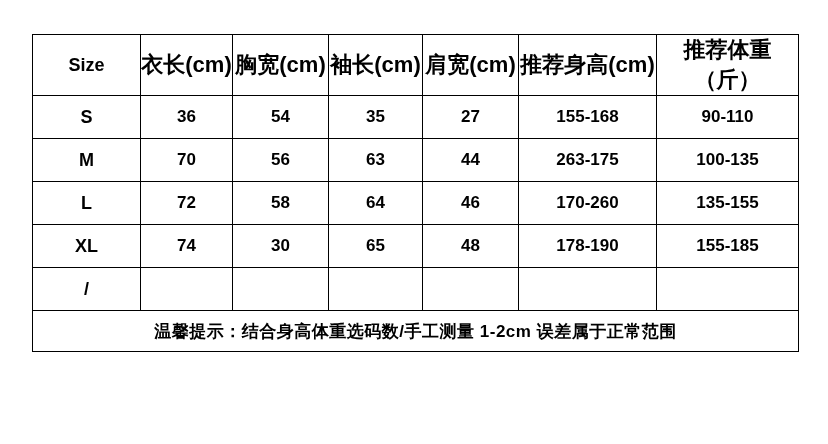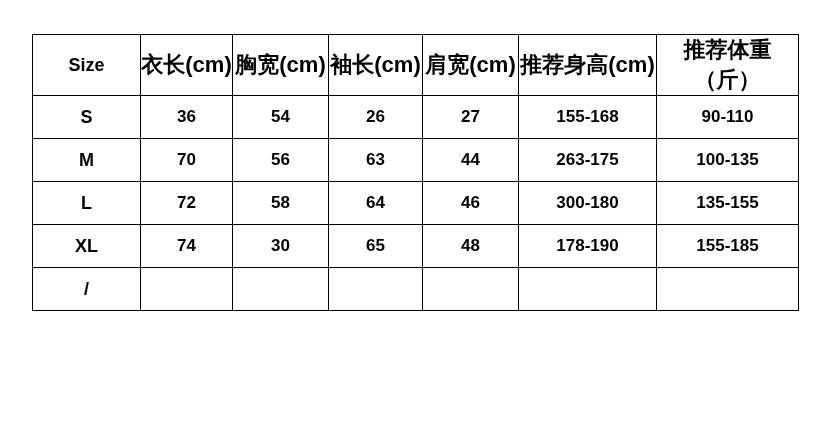--- a/index.html
+++ b/index.html
@@ -93,57 +93,60 @@
           <th>肩宽(cm)</th>
           <th>推荐身高(cm)</th>
           <th>推荐体重（斤）</th>
         </tr>
       </thead>
       <tbody>
         <tr>
           <td class="col-size">S</td>
           <td>36</td>
           <td>54</td>
-          <td>26</td>
+          <td>35</td>
           <td>27</td>
           <td>155-168</td>
           <td>90-110</td>
         </tr>
         <tr>
           <td class="col-size">M</td>
           <td>70</td>
           <td>56</td>
           <td>63</td>
           <td>44</td>
           <td>263-175</td>
           <td>100-135</td>
         </tr>
         <tr>
           <td class="col-size">L</td>
           <td>72</td>
           <td>58</td>
           <td>64</td>
           <td>46</td>
-          <td>300-180</td>
+          <td>170-260</td>
           <td>135-155</td>
         </tr>
         <tr>
           <td class="col-size">XL</td>
           <td>74</td>
           <td>30</td>
           <td>65</td>
           <td>48</td>
           <td>178-190</td>
           <td>155-185</td>
         </tr>
         <tr class="empty-row">
           <td class="col-size">/</td>
           <td></td>
           <td></td>
           <td></td>
           <td></td>
           <td></td>
           <td></td>
         </tr>
+        <tr>
+          <td class="note-cell" colspan="7">温馨提示：结合身高体重选码数/手工测量 1-2cm 误差属于正常范围</td>
+        </tr>
       </tbody>
     </table>
   </div>
 </div>
 
 </body></html>

